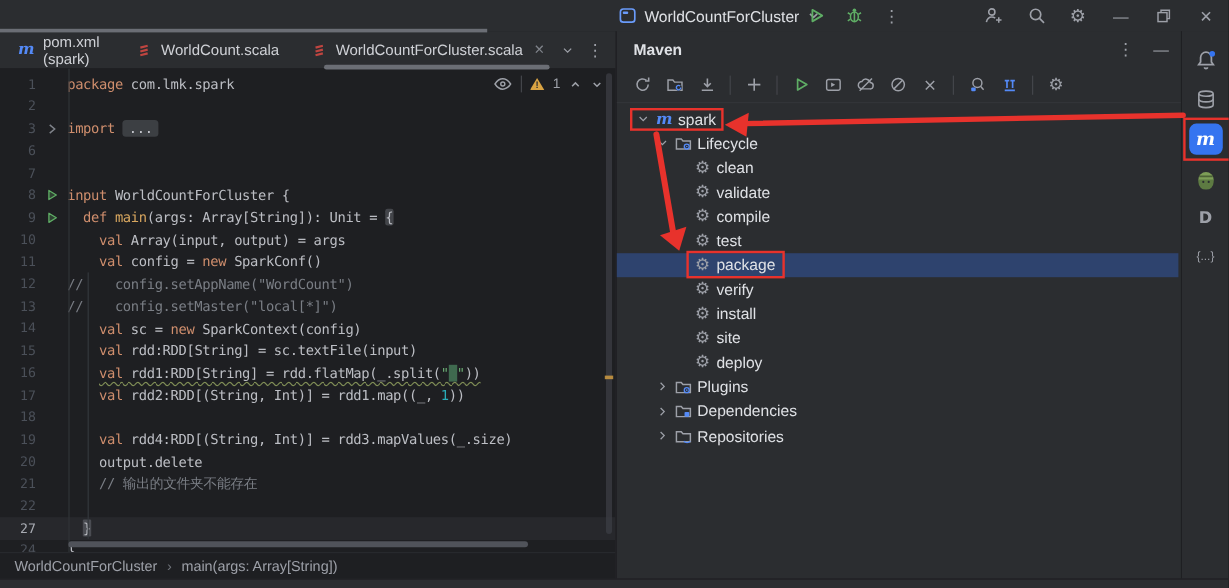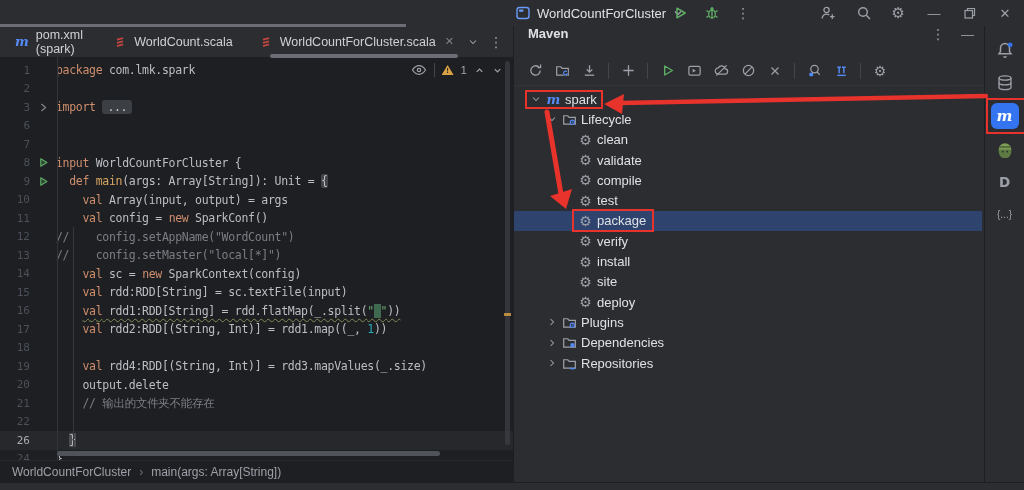--- a/index.html
+++ b/index.html
@@ -54,21 +54,21 @@
   .warn-count{font-size:11.5px;color:#9da0a8;}
   .hscroll{position:absolute;left:57px;width:383px;bottom:4px;height:5px;border-radius:3px;background:#50535a;}
   .vscroll{position:absolute;right:3px;top:4px;width:5px;height:384px;border-radius:3px;background:#3c3e44;opacity:.75;}
   .stripe-warn{position:absolute;right:2px;top:256px;width:7px;height:3px;background:var(--warning_yellow,#d9a343);opacity:.8;}
   
   .breadcrumbs{height:22px;flex:none;display:flex;align-items:center;gap:8px;padding-left:12px;
     background:var(--bg_editor,#1e1f22);border-top:1px solid #27292d;font-size:12px;color:#9da0a8;}
   .crumb-sep{color:#6f737a;}
   
   .maven-panel{flex:1;background:var(--bg_panel,#2b2d30);border-left:1px solid #1e1f22;position:relative;display:flex;flex-direction:column;}
-  .mv-header{height:30px;flex:none;display:flex;align-items:flex-start;padding:0 10px 0 14px;}
+  .mv-header{height:30px;flex:none;display:flex;align-items:center;padding:0 10px 0 14px;}
   .mv-title{font-size:13px;font-weight:bold;color:#dfe1e5;}
   .mv-header-right{margin-left:auto;display:flex;align-items:center;gap:16px;}
   .mv-toolbar{height:29px;flex:none;display:flex;align-items:center;gap:5px;padding-left:10px;border-bottom:1px solid #323438;}
   .tool-btn{width:22px;height:22px;display:flex;align-items:center;justify-content:center;border-radius:4px;}
   .tb-sep{width:1px;height:16px;background:#43454a;margin:0 3px;}
   .mv-tree{flex:1;padding-left:8px;padding-top:3px;position:relative;}
   .tree-row{height:20.3px;display:flex;align-items:center;font-size:13px;color:#dfe1e5;position:relative;}
   .tree-row.selected::before{content:"";position:absolute;left:-8px;right:2px;top:0;bottom:0;background:var(--selection_row,#2e436e);}
   .tree-cell{position:relative;display:flex;align-items:center;}
   .tr-chev{width:16px;flex:none;display:flex;justify-content:center;}
@@ -311,21 +311,21 @@
             <div class="code-row">
               <div class="g-num">21</div>
               <div class="g-icon"></div>
               <div class="line-text"><span class="t-p">    </span><span class="t-c">// 输出的文件夹不能存在</span></div>
             </div>
             <div class="code-row">
               <div class="g-num">22</div>
               <div class="g-icon"></div>
             </div>
             <div class="code-row active">
-              <div class="g-num">26</div>
+              <div class="g-num">27</div>
               <div class="g-icon"></div>
               <div class="line-text"><span class="t-p">  </span><span class="t-cur">}</span></div>
             </div>
             <div class="code-row">
               <div class="g-num">24</div>
               <div class="g-icon"></div>
               <div class="line-text"><span class="t-p">}</span></div>
             </div>
           </div>
         <div class="gutter-sep"></div>

